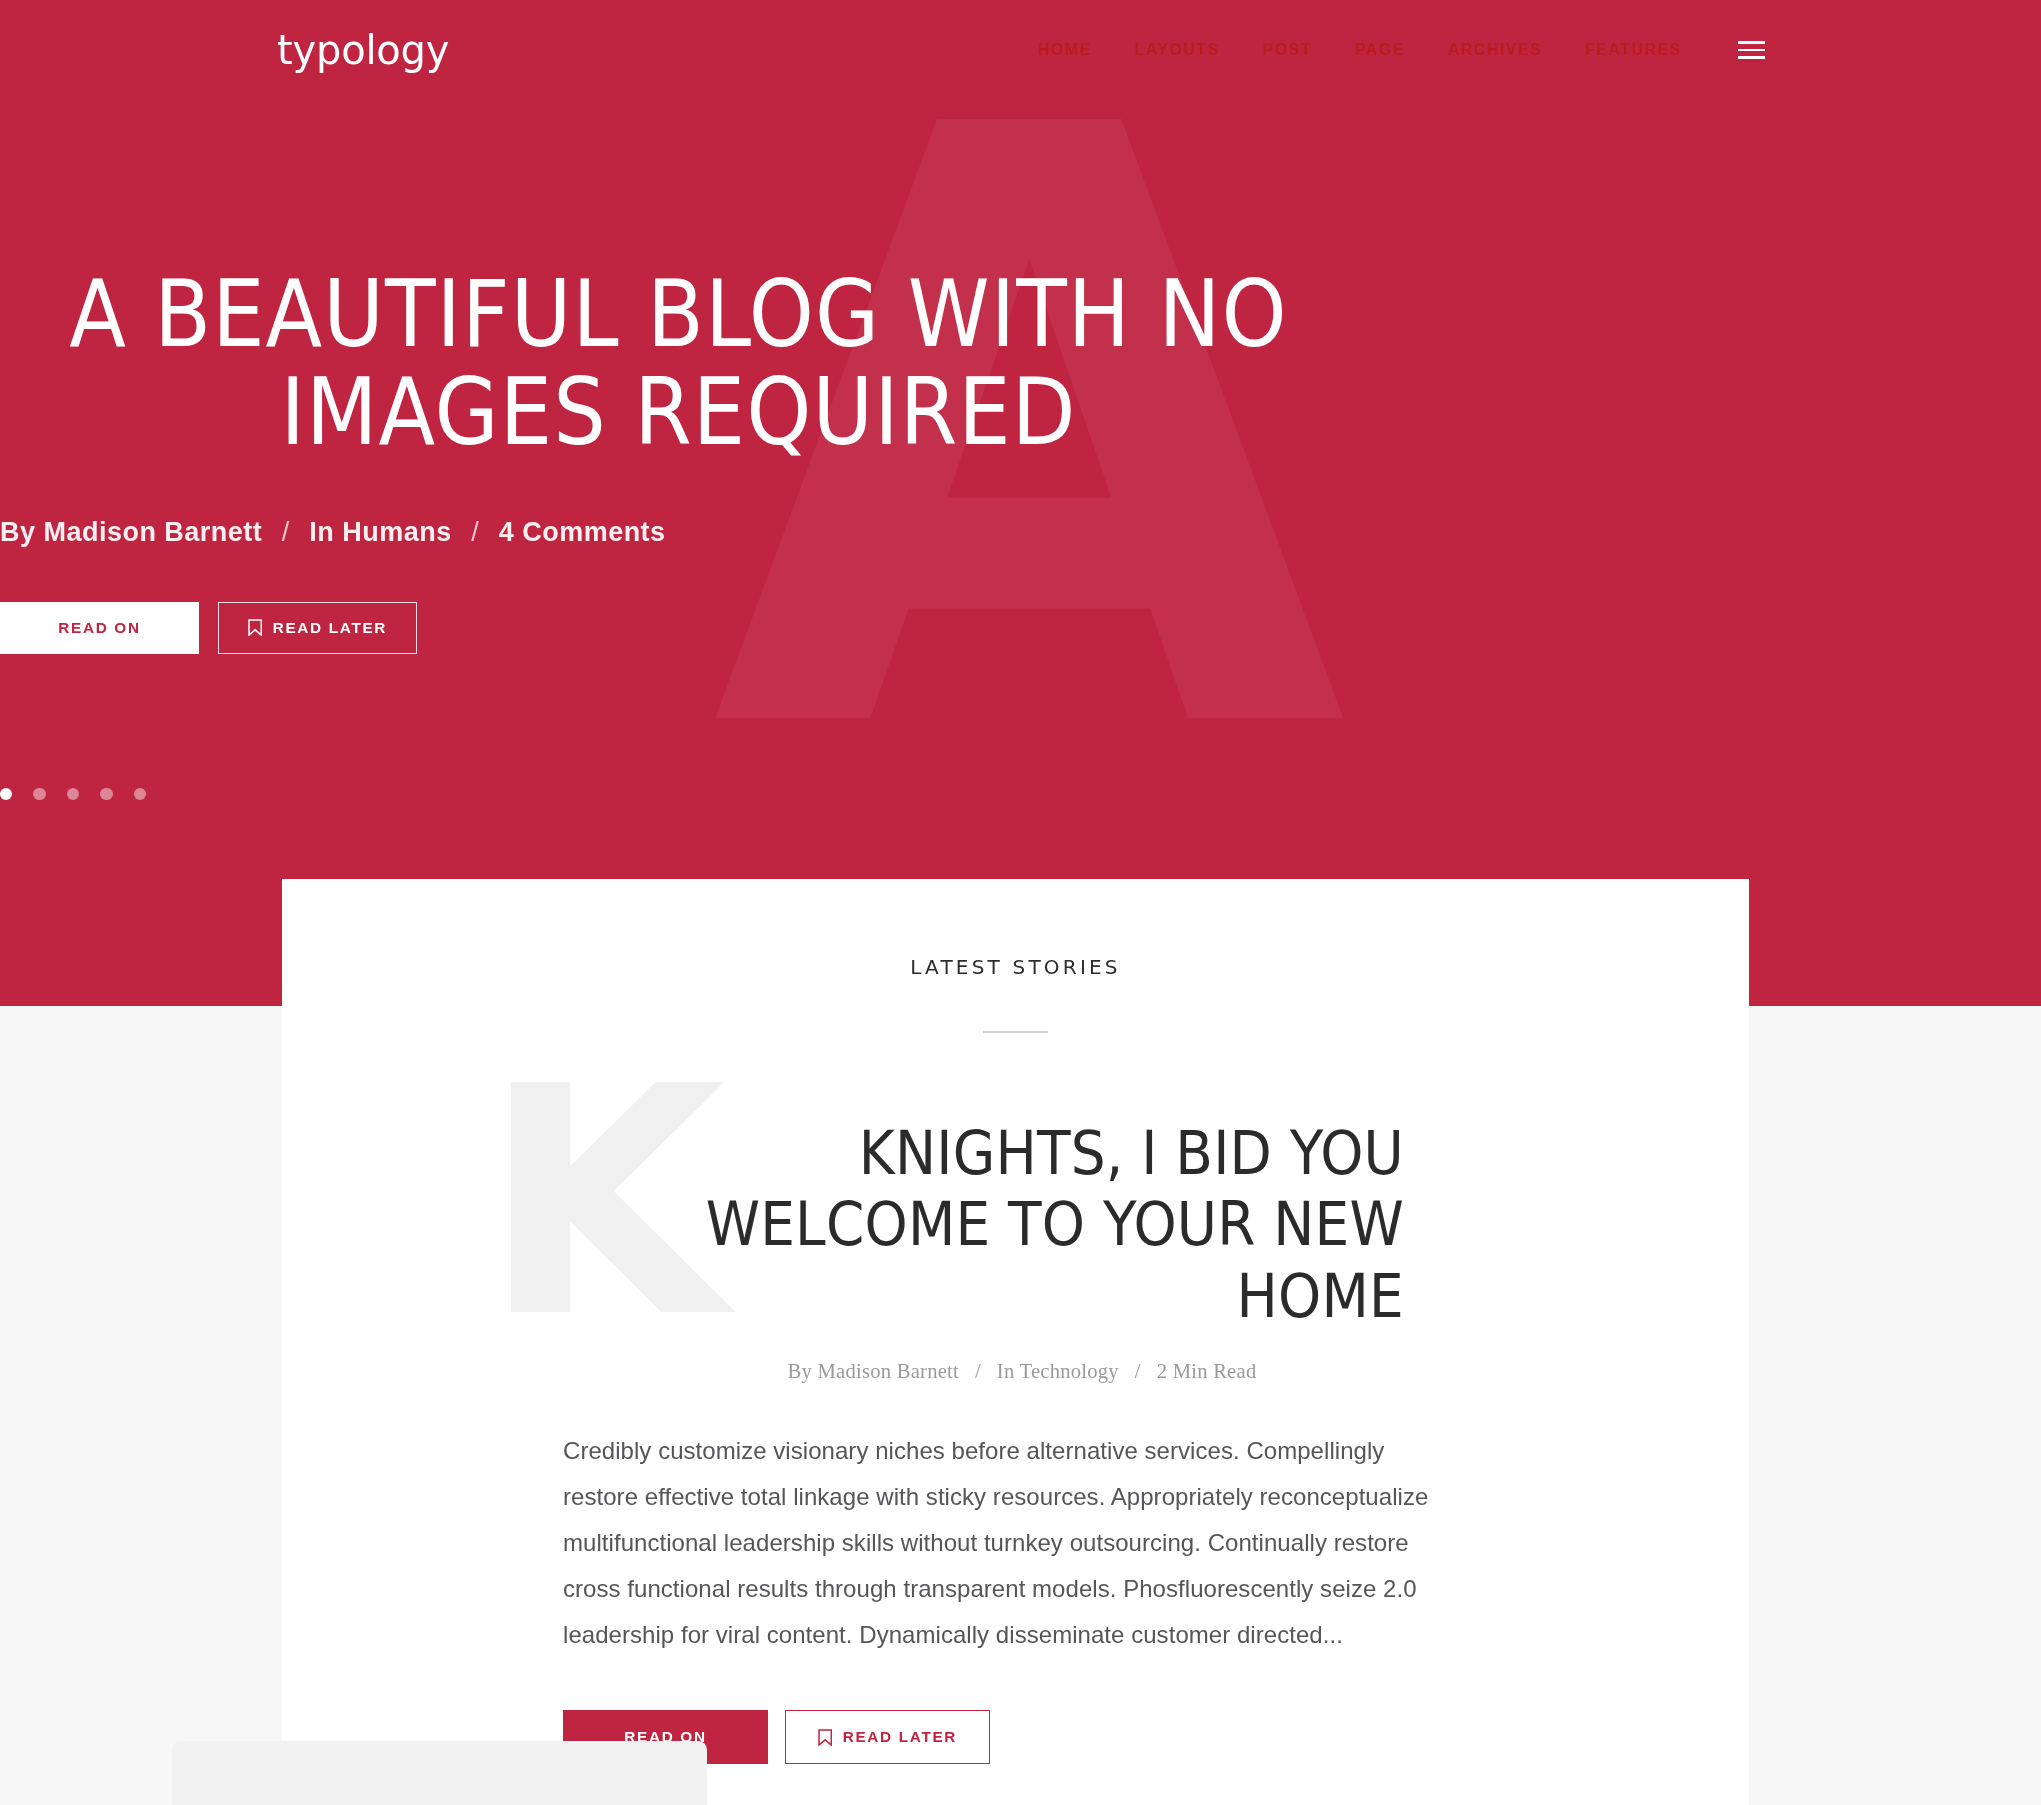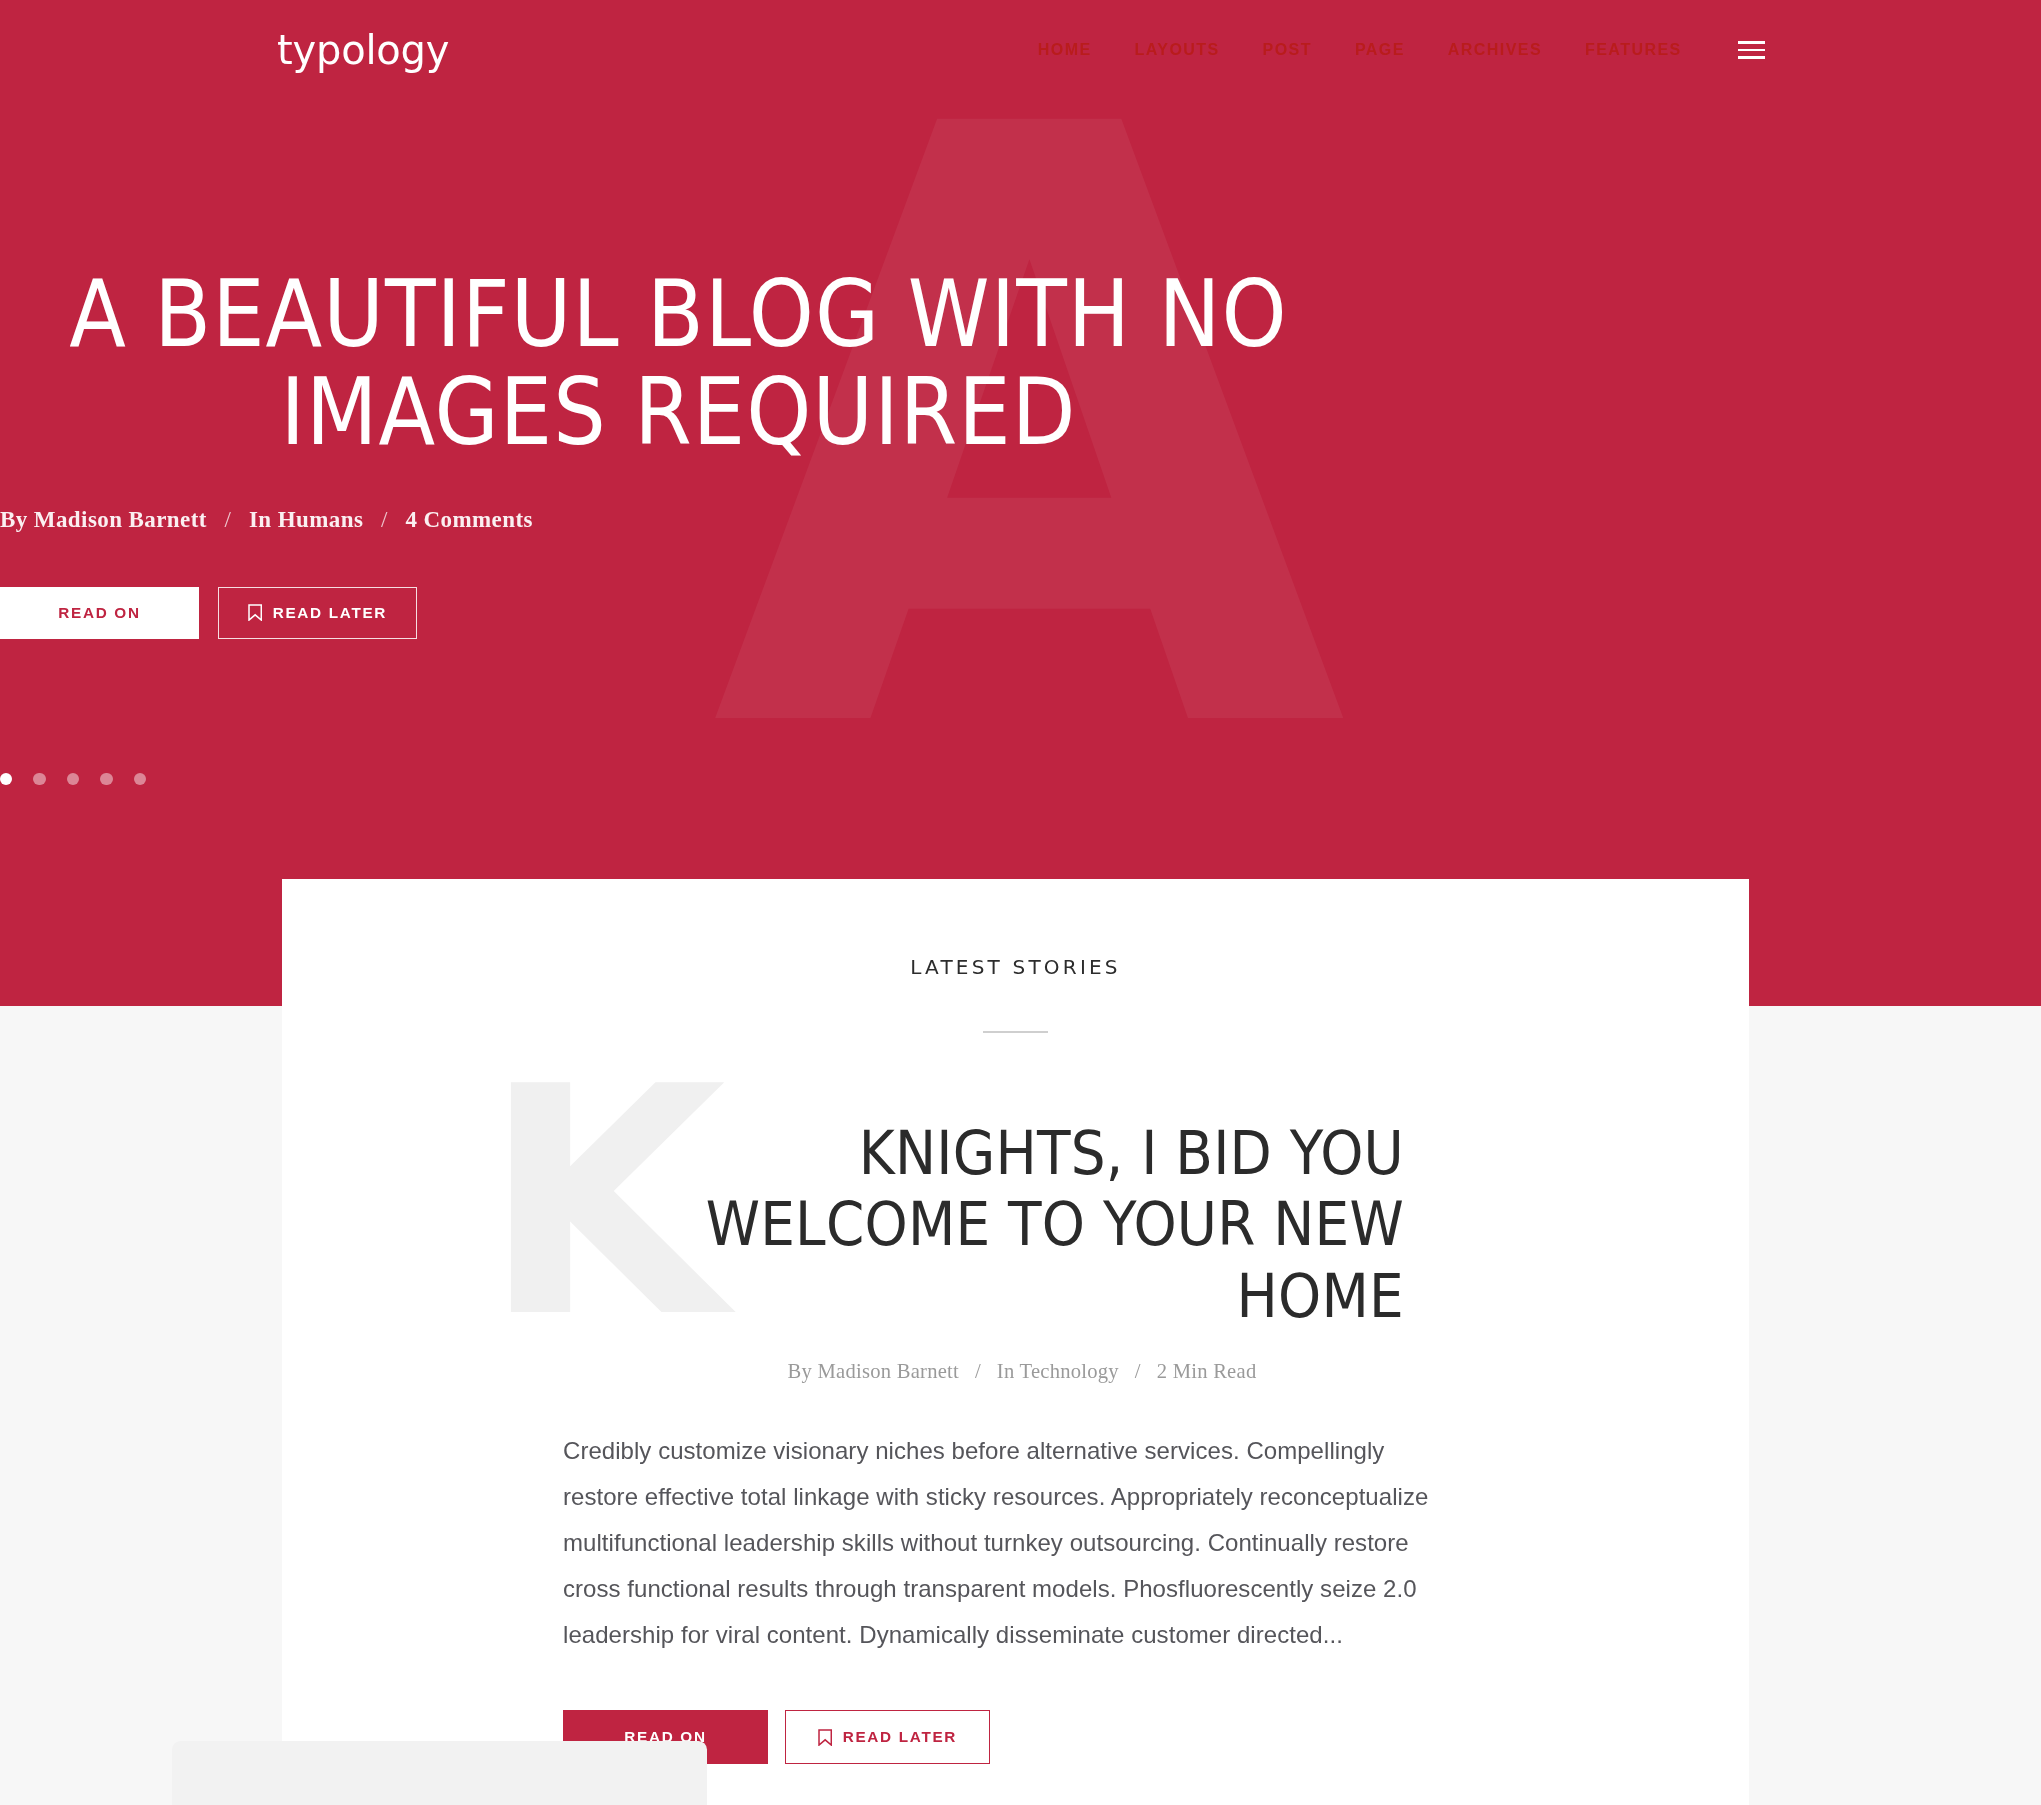--- a/index.html
+++ b/index.html
@@ -90,24 +90,24 @@
     color:#fff;
     font-family:"DejaVu Sans Condensed","DejaVu Sans", sans-serif;
     font-size:92px;
     font-weight:400;
     line-height:1.07;
     letter-spacing:0.012em;
     text-transform:uppercase;
     font-stretch:condensed;
   }
   .hero-meta {
-    margin-top:32px;
+    margin-top:42px;
     color:rgba(255,255,255,0.93);
-    font-family:Liberation Serif, serif;
-    font-size:23px;
+    font-family:Liberation Sans, sans-serif;
+    font-size:27px;
     font-weight:700;
     letter-spacing:0.018em;
   }
   .hero-meta .sep { padding:0 11.5px; font-weight:400; opacity:0.8; }
 
   .hero-buttons {
     margin-top:42px;
     display:flex;
     gap:19px;
   }

